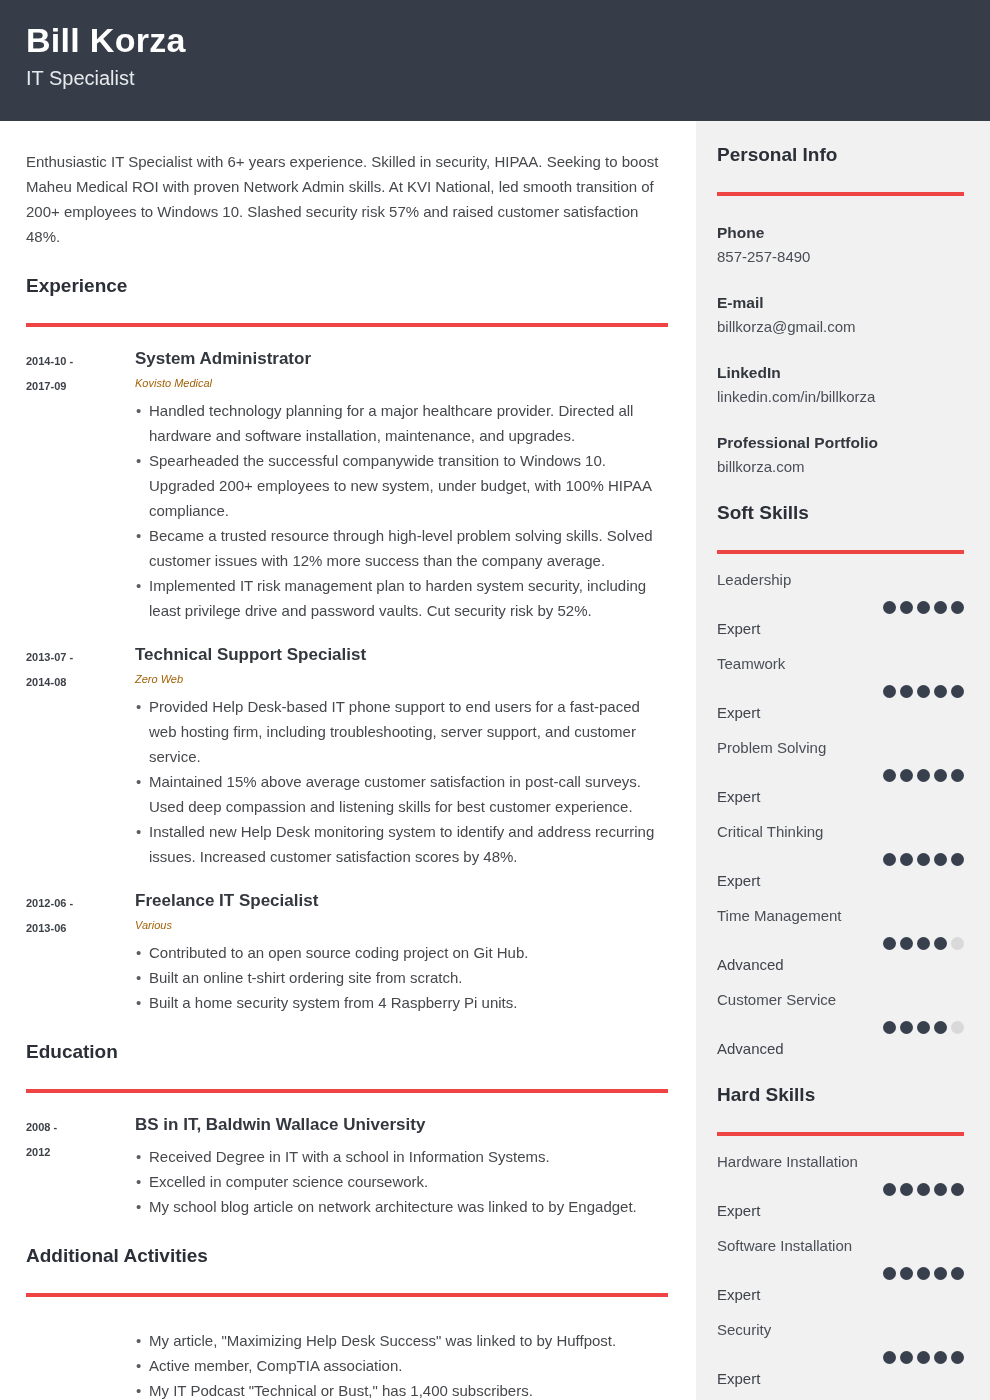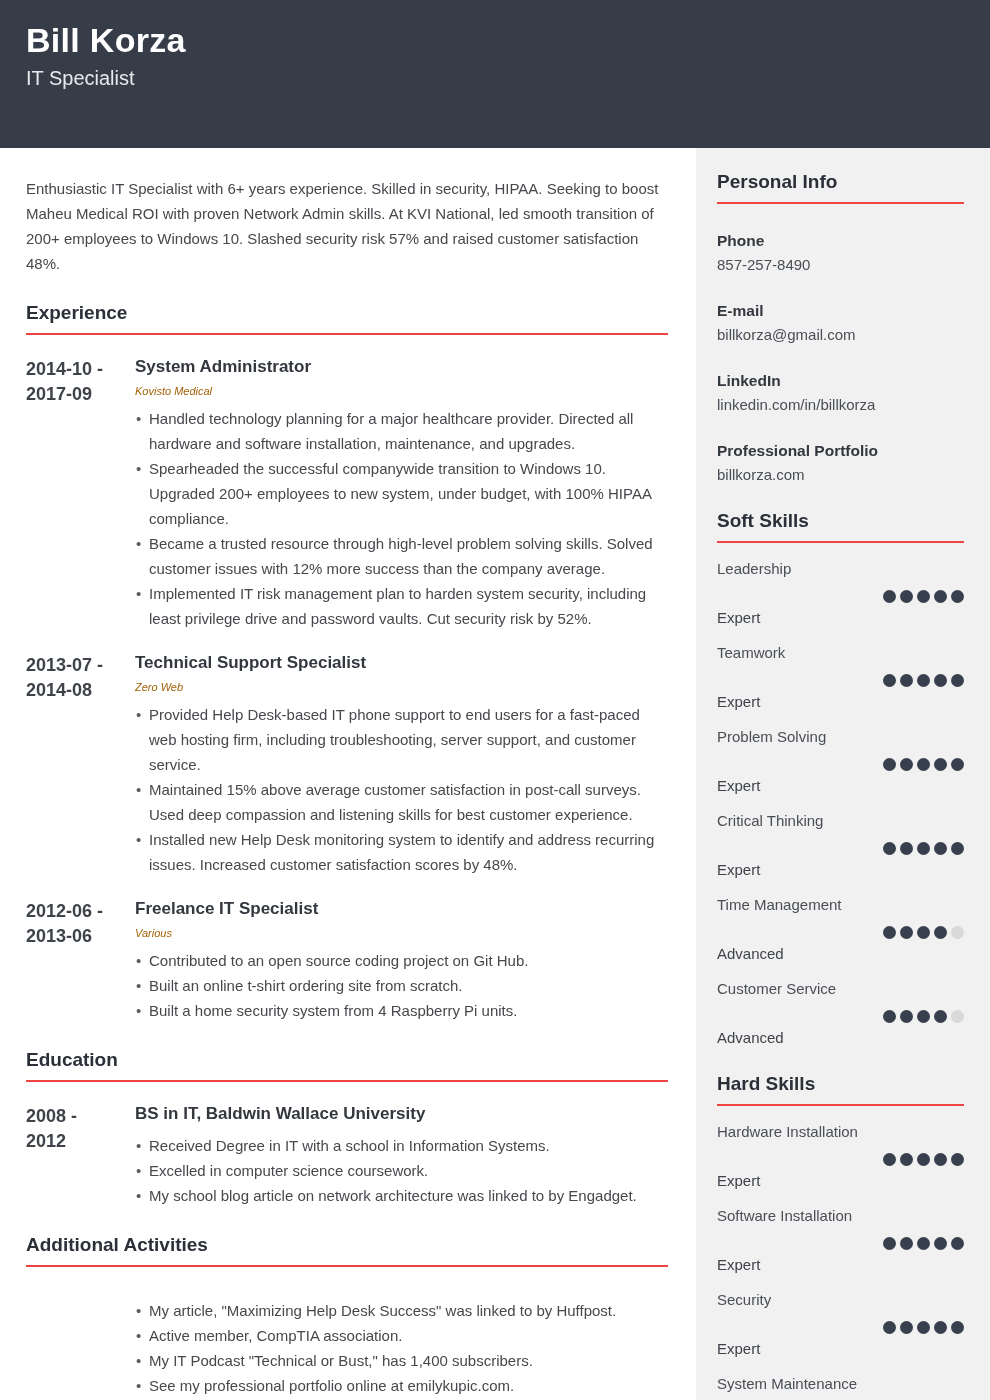--- a/index.html
+++ b/index.html
@@ -10,37 +10,37 @@
     --heading-text:#2B2F38;
   }
   html,body{margin:0;padding:0;}
   body{
     width:990px;height:1400px;overflow:hidden;background:#ffffff;
     font-family:"Liberation Sans", sans-serif;
     -webkit-font-smoothing:antialiased;
   }
   
   .header{
-    height:148px;background:var(--header-bg);color:#ffffff;
+    height:121px;background:var(--header-bg);color:#ffffff;
     padding:0 0 0 26px;box-sizing:border-box;
   }
   .header h1{margin:0;padding-top:21px;font-size:34px;line-height:38px;font-weight:bold;letter-spacing:.3px;}
   .header .subtitle{font-size:20px;line-height:24px;color:#E7E9EC;margin-top:7px;font-weight:400;}
   
   .page{display:flex;align-items:stretch;min-height:1279px;}
   .main{width:696px;flex:none;box-sizing:border-box;padding:20px 28px 0 26px;}
   .sidebar{flex:1;background:var(--sidebar-bg);box-sizing:border-box;padding:23px 26px 30px 21px;}
   
   .summary{margin:8px 0 0 0;font-size:15px;line-height:25px;color:#46484C;}
   .sec-h{
     font-size:19px;line-height:22px;font-weight:bold;color:var(--heading-text);
-    margin:26px 0 0 0;padding-bottom:9px;border-bottom:2px solid #ef4444;
+    margin:26px 0 0 0;padding-bottom:26px;border-bottom:4px solid #ef4444;
   }
   .entry{display:flex;margin-top:22px;}
-  .dates{width:109px;flex:none;font-weight:bold;font-size:18px;color:#3E4249;line-height:25px;}
+  .dates{width:109px;flex:none;font-weight:bold;font-size:11px;color:#3E4249;line-height:25px;}
   .ebody{flex:1;min-width:0;}
   .etitle{margin:0;font-size:17px;line-height:20px;font-weight:bold;color:#33373E;}
   .ecompany{font-style:italic;font-size:11px;color:#a16207;margin-top:8px;}
   .ebullets{margin:9px 0 0 0;padding:0;list-style:none;}
   .bullet{font-size:15px;line-height:25px;color:#46484C;padding-left:14px;position:relative;}
   .bullet::before{content:"\2022";position:absolute;left:1px;color:#5A5D63;}
   
   .side-h{margin-top:0;}
   .sgroup .sec-h{margin-top:26px;}
   .citem{margin-top:27px;}

